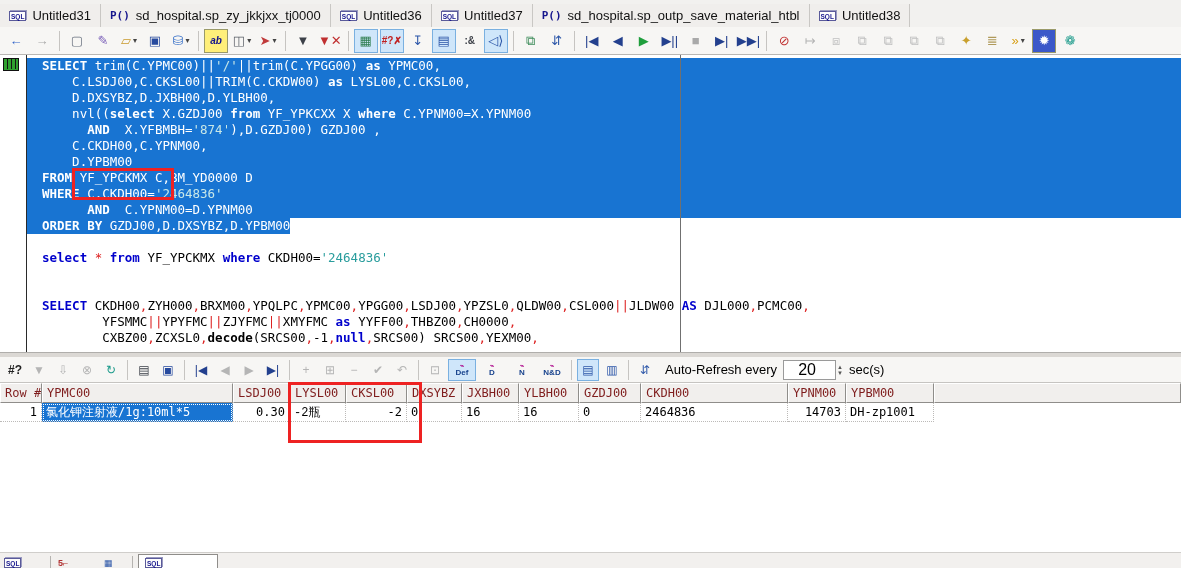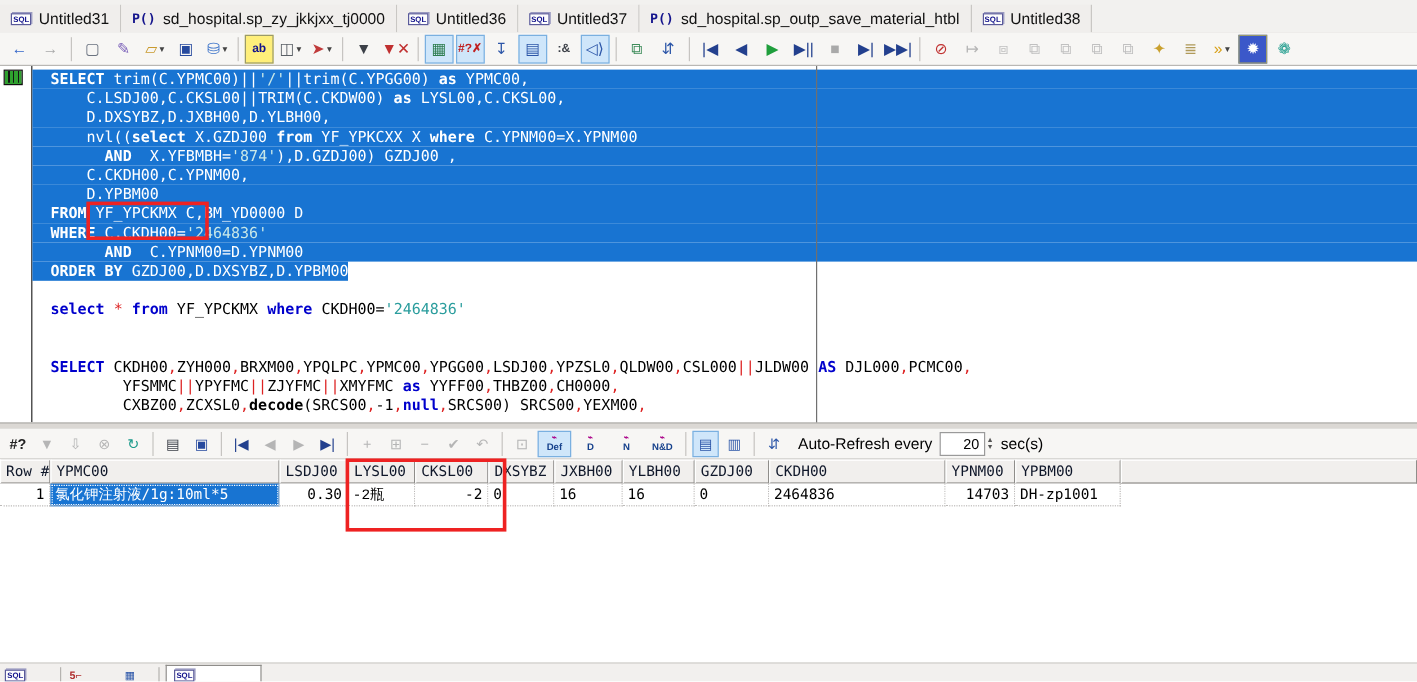--- a/index.html
+++ b/index.html
@@ -56,30 +56,30 @@
   .rtoolbar{position:absolute;top:357px;left:0;right:0;height:25px;background:#f7f6f4;
             border-bottom:1px solid #c6c4c1;display:flex;align-items:center;padding-left:3px}
   .rtoolbar .tbtn{min-width:20px;height:20px;font-size:12px}
   .minibtn{width:26px;height:20px;display:flex;flex-direction:column;align-items:center;justify-content:center;
            font-size:8px;font-weight:bold;color:#16418c;border:1px solid transparent;margin:0 1px}
   .minibtn::before{content:"⌁";font-size:7px;color:#a08;line-height:5px}
   .minibtn.active{background:#cfe6fa;border:1px solid #7ab0e0}
   .autorefresh{display:flex;align-items:center;gap:6px;font-size:13px;color:#000;margin-left:8px}
   .spinbox{display:flex;align-items:center}
   .spin{width:32px;height:18px;border:1px solid #9a9a9a;background:#fff;display:flex;align-items:center;
-        justify-content:flex-end;padding-right:4px;font-size:12px}
+        justify-content:flex-end;padding-right:19px;font-size:16px}
   .spinarrows{display:flex;flex-direction:column;margin-left:1px;font-size:6px;color:#555;line-height:6px}
 
   
   .grid{position:absolute;top:383px;left:0;right:0}
   .ghrow{display:flex;height:20px}
   .gh{box-sizing:border-box;background:#f1efed;border-top:1px solid #fff;border-left:1px solid #fff;
       border-right:1px solid #8f8d8a;border-bottom:1px solid #8f8d8a;
       font-family:"DejaVu Sans Mono",monospace;font-size:12px;display:flex;align-items:center;
-      padding:0 4px;color:#0f172a;white-space:nowrap;overflow:hidden;flex:0 0 auto}
+      padding:0 4px;color:#7f1d1d;white-space:nowrap;overflow:hidden;flex:0 0 auto}
   .gh.fill{flex:1 1 auto}
   .gdrow{display:flex;height:19px}
   .gd{box-sizing:border-box;font-family:"DejaVu Sans Mono",monospace;font-size:12px;
       display:flex;align-items:center;padding:0 4px;border-right:1px dotted #bcbab8;
       border-bottom:1px dotted #bcbab8;white-space:nowrap;overflow:hidden;flex:0 0 auto;color:#000;background:#fff}
   .gd.r{justify-content:flex-end}
   .gd.selcell{background:var(--selbg);color:#fff;outline:1px dotted #fff;outline-offset:-2px}
 
   
   .bottombar{position:absolute;left:0;right:0;bottom:0;height:15px;background:#f2f0ee;border-top:1px solid #d0cecb}
@@ -140,21 +140,21 @@
       <span class="caret">▾</span>
     </div>
     <div class="tbtn">
       <span class="glyph" style="color: rgb(39, 74, 158);">▣</span>
     </div>
     <div class="tbtn">
       <span class="glyph" style="color: rgb(61, 116, 201);">⛁</span>
       <span class="caret">▾</span>
     </div>
     <div class="tsep"></div>
-    <div class="tbtn active" style="background: rgb(255, 239, 122); border: 1px solid rgb(154, 154, 106);">
+    <div class="tbtn active" style="background: rgb(255, 239, 122); border: 1px solid rgb(154, 154, 106); font-style: italic;">
       <span class="glyph txt" style="color: rgb(20, 20, 140);">ab</span>
     </div>
     <div class="tbtn">
       <span class="glyph" style="color: rgb(90, 95, 102);">◫</span>
       <span class="caret">▾</span>
     </div>
     <div class="tbtn">
       <span class="glyph" style="color: rgb(192, 58, 58);">➤</span>
       <span class="caret">▾</span>
     </div>

